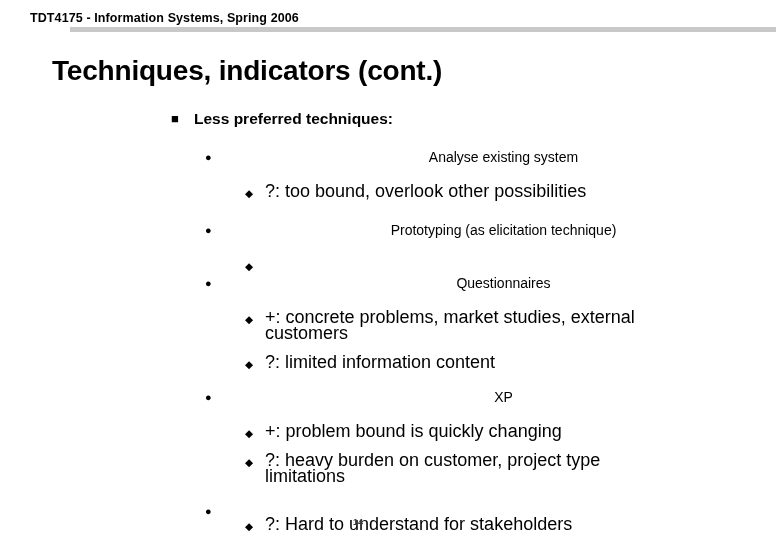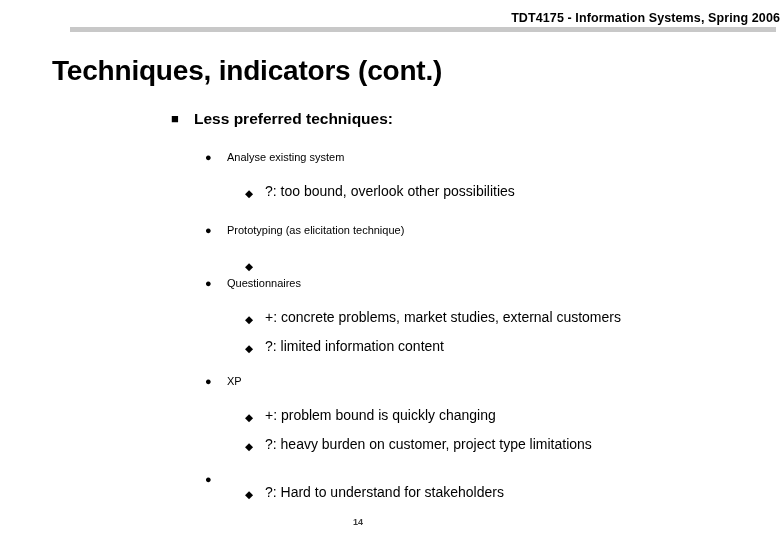--- a/index.html
+++ b/index.html
@@ -16,21 +16,21 @@
     color: #000000;
     -webkit-font-smoothing: none;
   }
 
   
   .slide-header {
     position: absolute;
     left: 0;
     top: 11px;
     width: 780px;
-    text-align: right;
+    text-align: left;
     padding-left: 30px;
     box-sizing: border-box;
     font-size: 12.5px;
     font-weight: bold;
     letter-spacing: 0.1px;
     white-space: nowrap;
   }
   .header-rule {
     position: absolute;
     left: 70px;
@@ -93,37 +93,38 @@
   .lvl2 {
     margin-bottom: 7px;
   }
   .lvl2 .bullet-marker {
     left: 205px;
     font-size: 11px;
     line-height: 21px;
   }
   .lvl2 .bullet-text {
     margin-left: 227px;
-    font-size: 11px;
+    font-size: 14px;
     line-height: 21px;
+    text-align: center;
   }
 
   
   .lvl3 {
     margin-bottom: 5px;
   }
   .lvl3 .bullet-marker {
     left: 245px;
     font-size: 10.5px;
     line-height: 20px;
   }
   .lvl3 .bullet-text {
     margin-left: 265px;
     margin-right: 113px;
-    font-size: 14px;
+    font-size: 18px;
     line-height: 16px;
   }
   .lvl3 .bullet-text.italic {
     font-style: italic;
   }
 
   .gap-sm { height: 8px; }
   .gap-md { height: 12px; }
   .gap-lg { height: 16px; }
 

